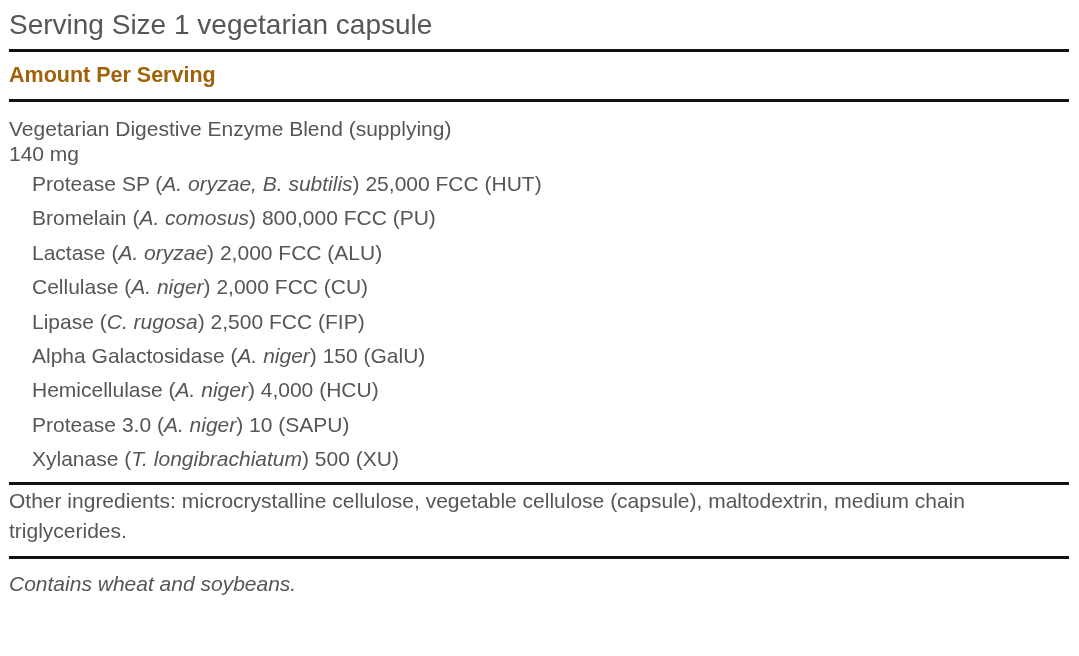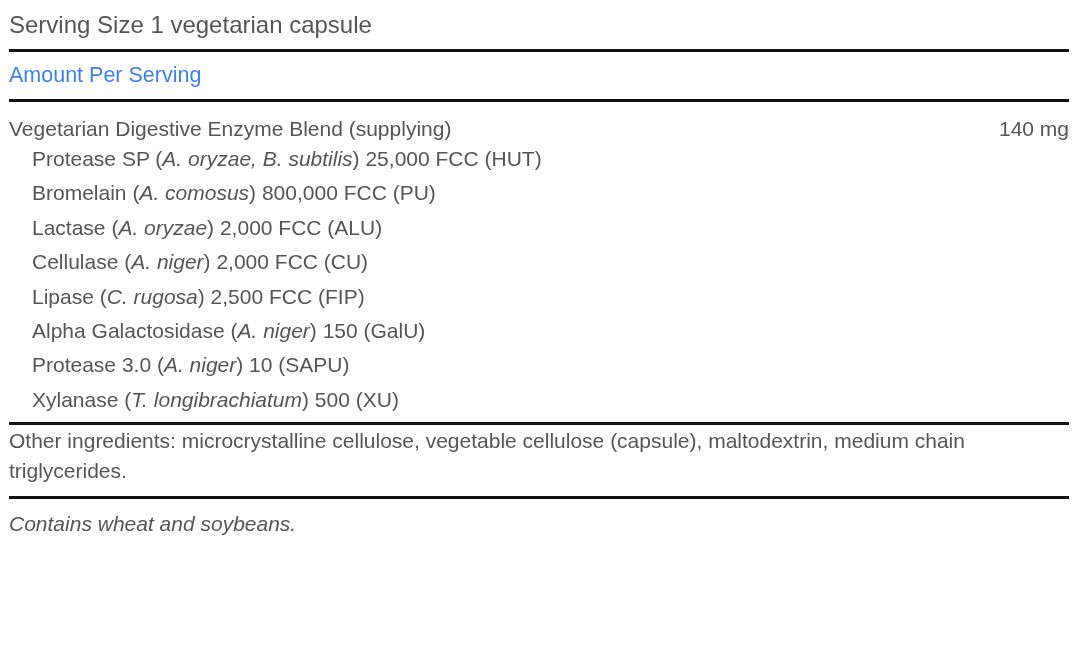--- a/index.html
+++ b/index.html
@@ -17,38 +17,39 @@
   .panel {
     padding: 8px 10px 0 9px;
   }
   .rule {
     height: 3px;
     background: #131313;
     border: none;
     margin: 0;
   }
   .serving-size {
-    font-size: 24px;
+    font-size: 28px;
     line-height: 25px;
     margin: 4px 0 12px 0;
   }
   .aps-heading {
     font-size: 21.5px;
-    font-weight: normal;
+    font-weight: bold;
     line-height: 25px;
-    color: #3b82f6;
+    color: #a16207;
     margin: 11px 0 11px 0;
   }
   .blend-row {
     display: flex;
     justify-content: space-between;
     align-items: baseline;
     font-size: 21px;
     line-height: 25px;
     margin: 14px 0 0 0;
+    flex-direction: column;
   }
   .blend-amount {
     white-space: nowrap;
   }
   ul.enzymes {
     list-style: none;
     margin: 1px 0 0 0;
     padding: 0 0 0 23px;
   }
   ul.enzymes li {
@@ -97,20 +98,21 @@
     <span class="blend-amount">140 mg</span>
   </div>
 
   <ul class="enzymes">
     <li><span>Protease SP (</span><i>A. oryzae, B. subtilis</i><span>) 25,000 FCC (HUT)</span></li>
     <li><span>Bromelain (</span><i>A. comosus</i><span>) 800,000 FCC (PU)</span></li>
     <li><span>Lactase (</span><i>A. oryzae</i><span>) 2,000 FCC (ALU)</span></li>
     <li><span>Cellulase (</span><i>A. niger</i><span>) 2,000 FCC (CU)</span></li>
     <li><span>Lipase (</span><i>C. rugosa</i><span>) 2,500 FCC (FIP)</span></li>
     <li><span>Alpha Galactosidase (</span><i>A. niger</i><span>) 150 (GalU)</span></li>
+    <li><span>Hemicellulase (</span><i>A. niger</i><span>) 4,000 (HCU)</span></li>
     <li><span>Protease 3.0 (</span><i>A. niger</i><span>) 10 (SAPU)</span></li>
     <li><span>Xylanase (</span><i>T. longibrachiatum</i><span>) 500 (XU)</span></li>
   </ul>
 
   <div class="rule section-gap"></div>
 
   <div class="other-ingredients">Other ingredients: microcrystalline cellulose, vegetable cellulose (capsule), maltodextrin, medium chain triglycerides.</div>
 
   <div class="rule"></div>
 

